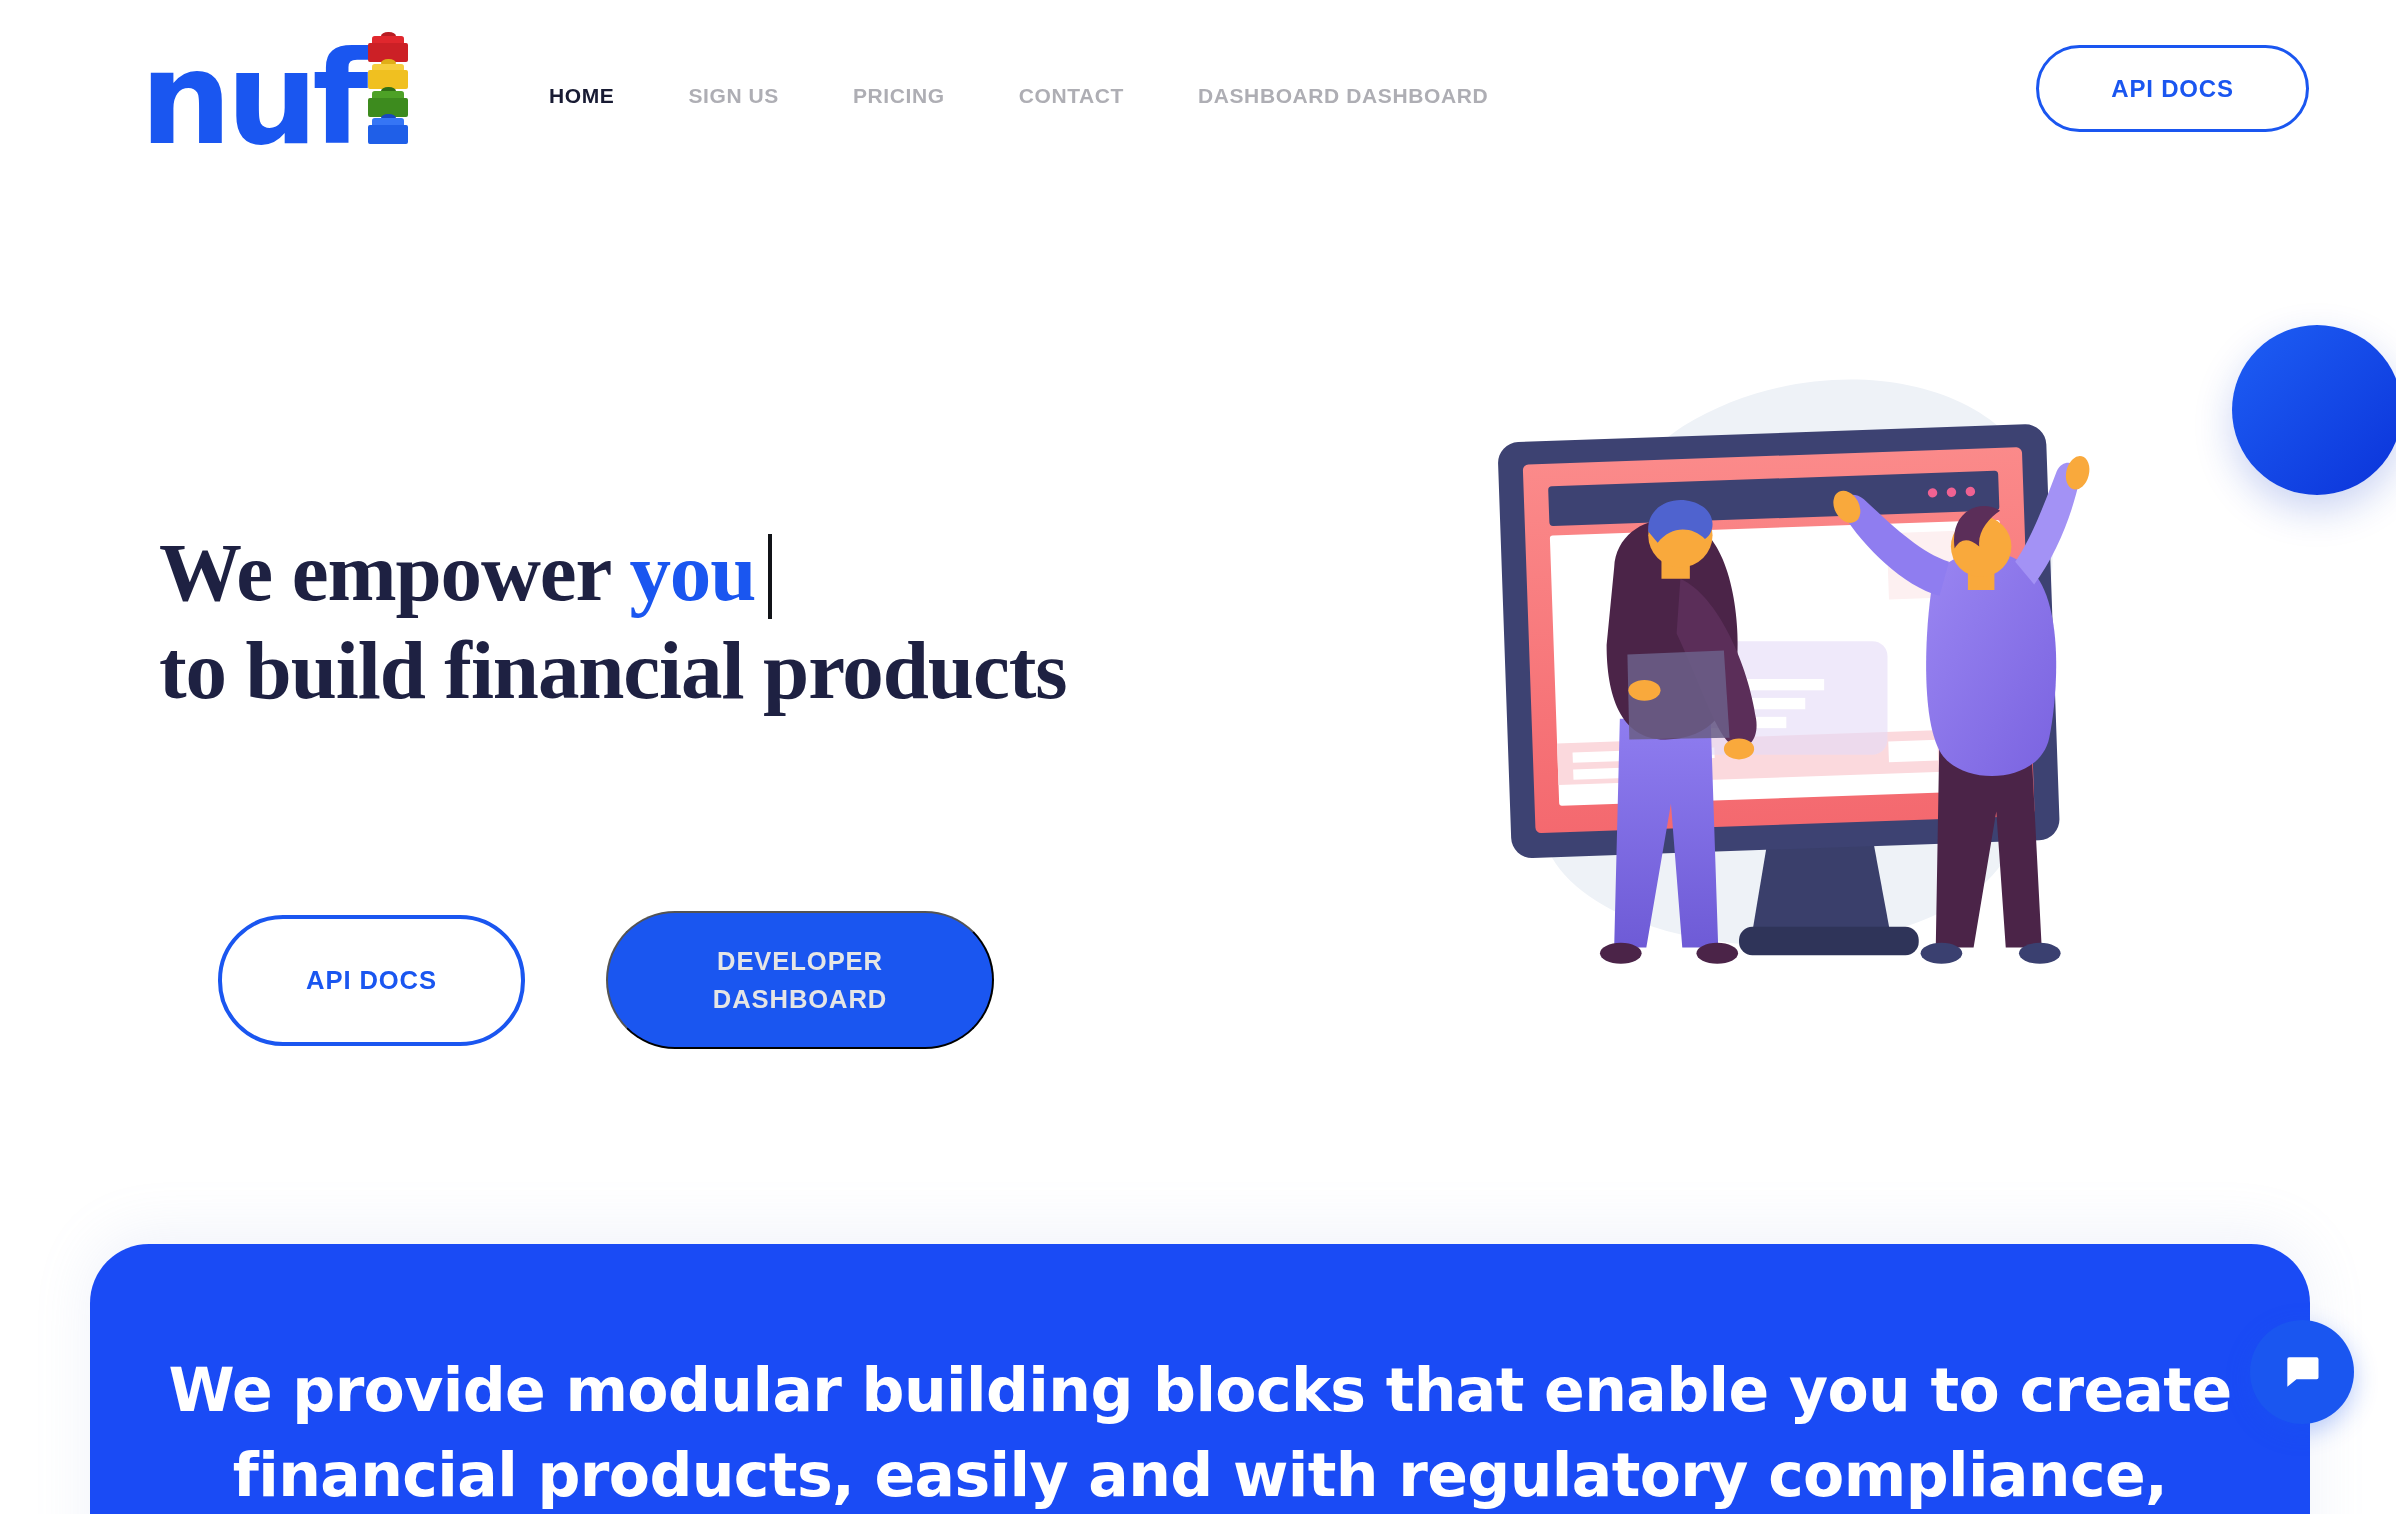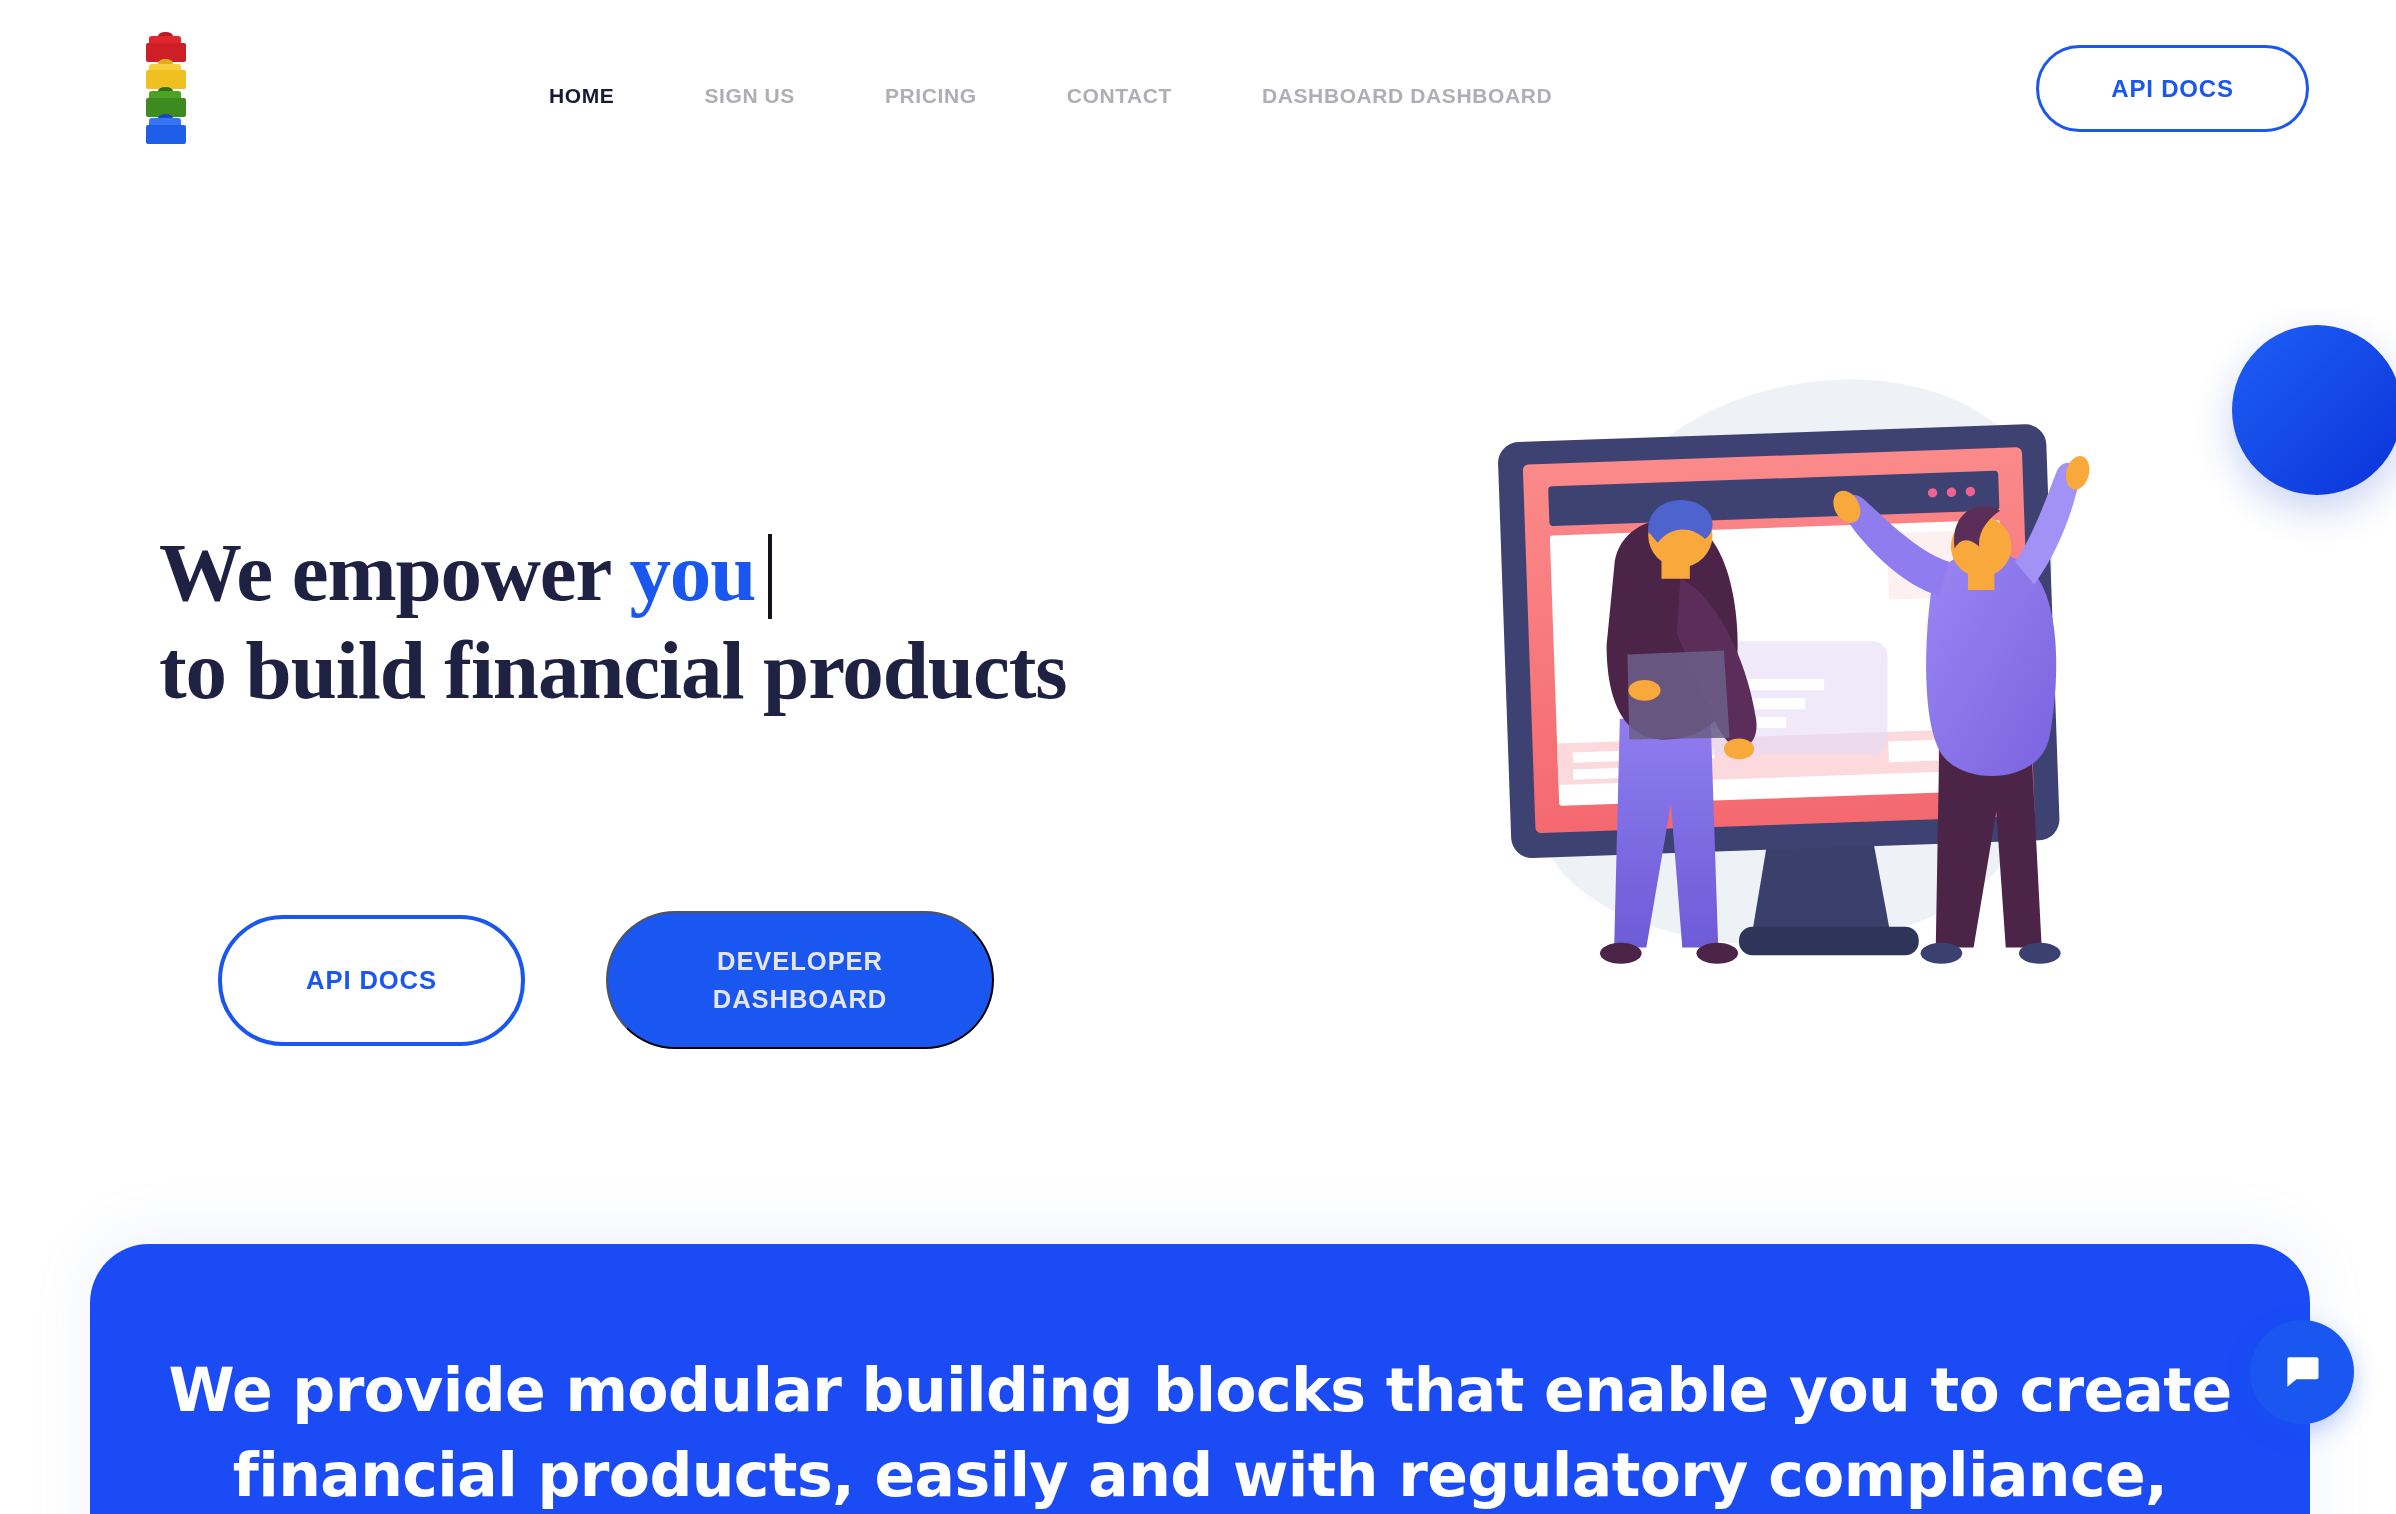--- a/index.html
+++ b/index.html
@@ -44,21 +44,21 @@
     border-radius:1.9px;
   }
   .lego .stud {
     position:absolute; top:-4.7px; left:12.3px; width:15px; height:8.5px;
     border-radius:50%;
   }
 
   
   .nav {
     position:absolute; left:549px; top:78px;
-    display:flex; align-items:center; gap:16px;
+    display:flex; align-items:center; gap:0px;
   }
   .nav-item {
     font-size:21px; font-weight:bold; letter-spacing:0.6px;
     color:#aeaeb4; text-decoration:none; white-space:nowrap;
     padding:5.7px 0; margin-right:74px; cursor:pointer;
   }
   .nav-item.active { color:#181b33; }
   .nav-item:last-child { margin-right:0; }
 
   
@@ -165,20 +165,21 @@
   .chat-fab svg { display:block; }
 </style>
 </head>
 <body>
 
 <div id="root">
 
   <header class="header">
 
     <div class="logo">
+      <span class="logo-word">nuf</span>
       <span class="lego-stack">
         <span class="lego" style="top:0px;">
           <span class="stud" style="background:#b81c22;"></span>
           <span class="top" style="background:#e0272d;"></span>
           <span class="body" style="background:#cc2026;"></span>
         </span>
         <span class="lego" style="top:27.4px;">
           <span class="stud" style="background:#e0ae18;"></span>
           <span class="top" style="background:#f6ce3e;"></span>
           <span class="body" style="background:#f0c020;"></span>

